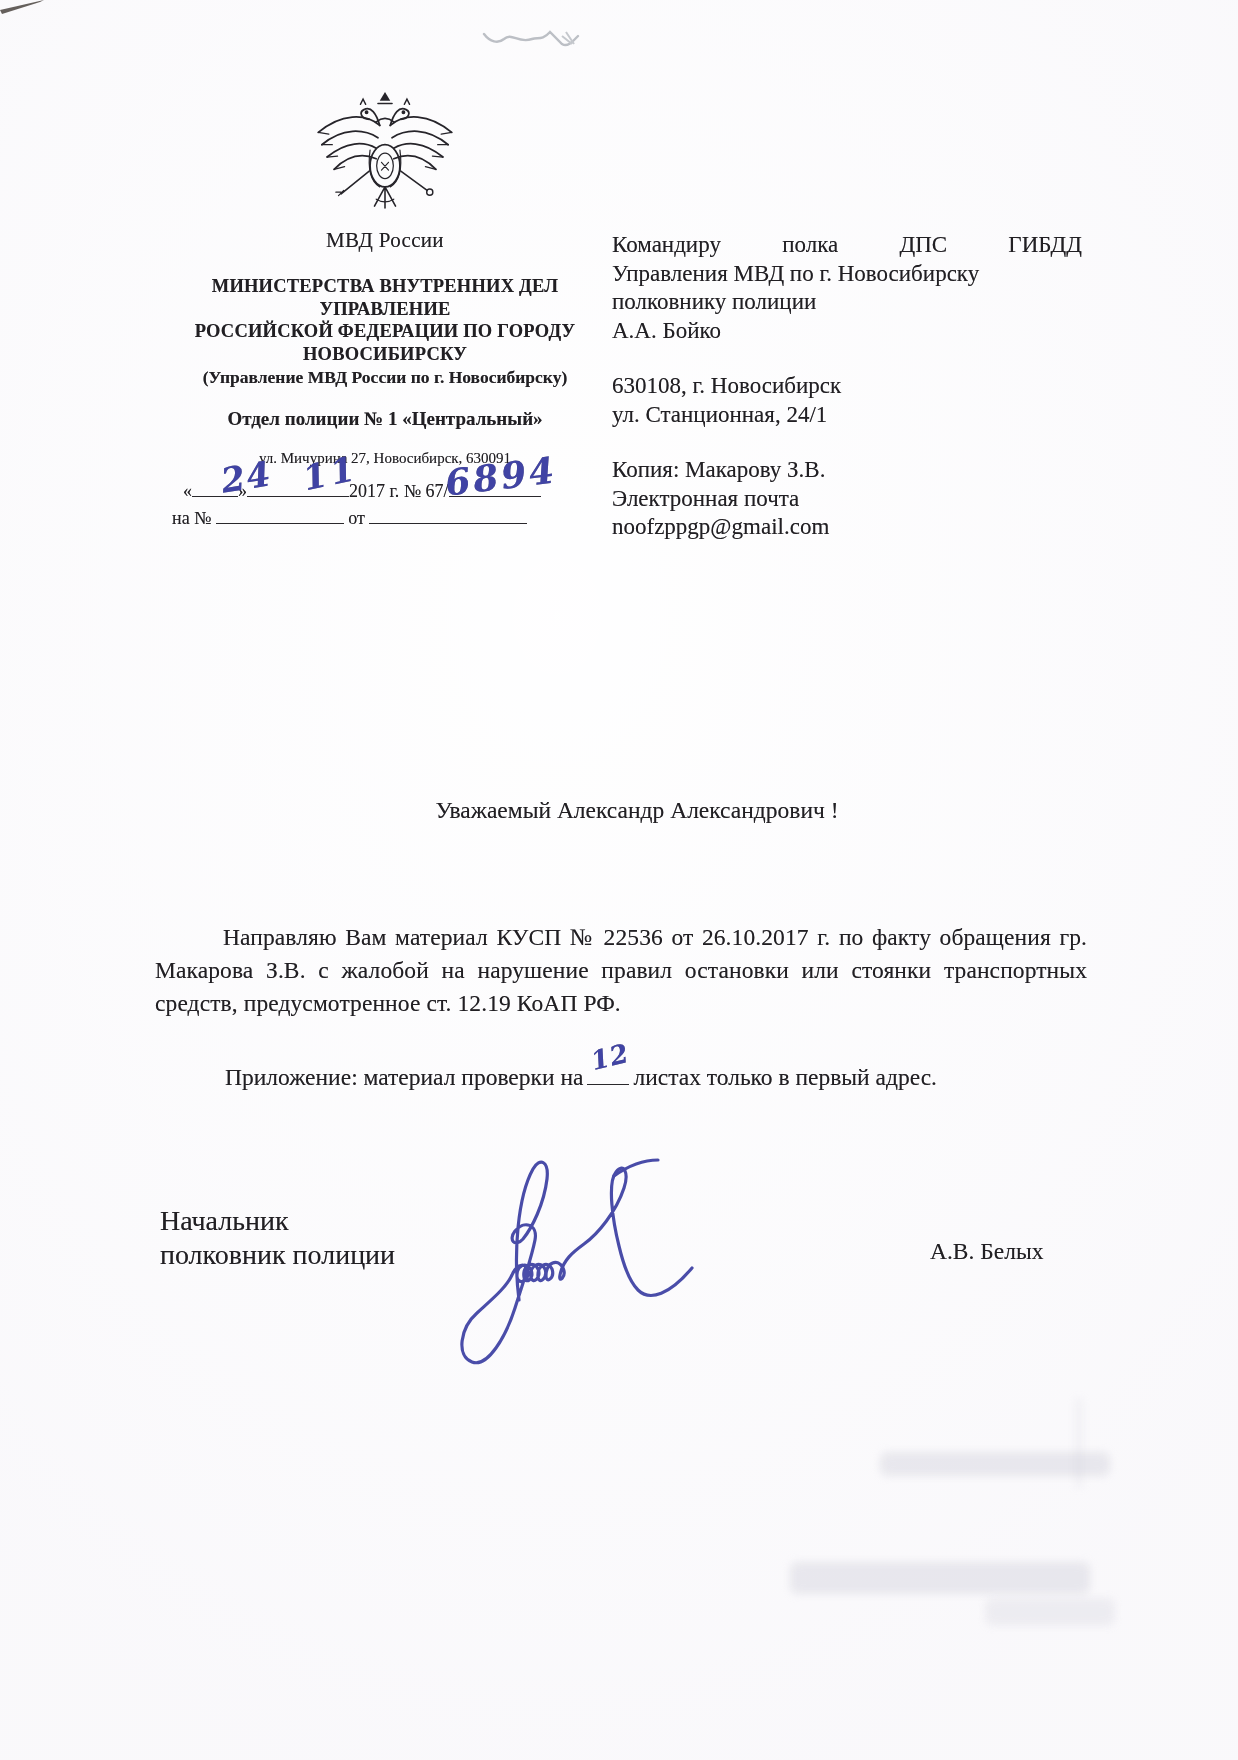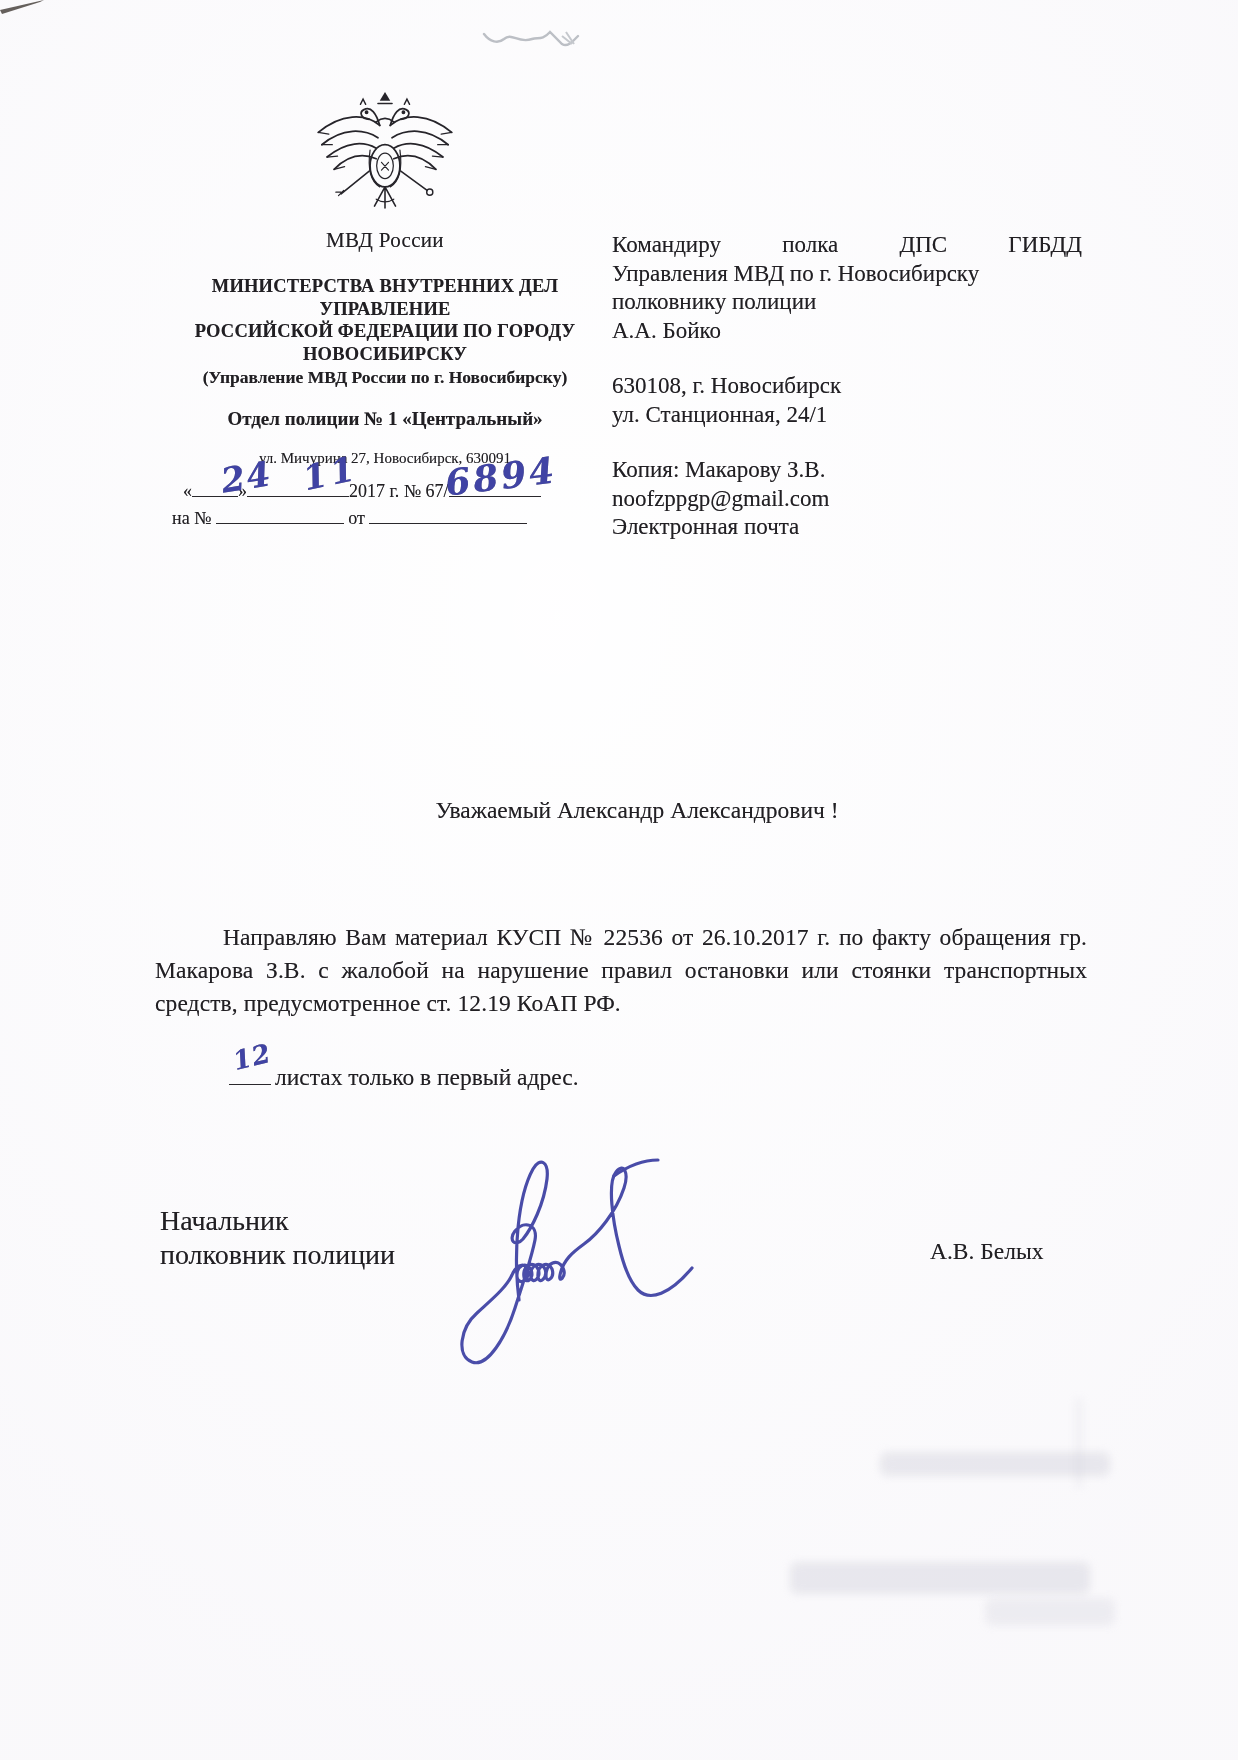--- a/index.html
+++ b/index.html
@@ -181,30 +181,30 @@
       <span>ГИБДД</span>
     </div>
     <div>Управления МВД по г. Новосибирску</div>
     <div>полковнику полиции</div>
     <div>А.А. Бойко</div>
     <div class="rcpt-gap"></div>
     <div>630108, г. Новосибирск</div>
     <div>ул. Станционная, 24/1</div>
     <div class="rcpt-gap"></div>
     <div>Копия: Макарову З.В.</div>
+    <div>Электронная почта</div>
     <div>noofzppgp@gmail.com</div>
-    <div>Электронная почта</div>
   </div>
 
   <div class="salutation">Уважаемый Александр Александрович !</div>
 
   <div class="paragraph">Направляю Вам материал КУСП № 22536 от 26.10.2017 г. по факту обращения гр. Макарова З.В. с жалобой на нарушение правил остановки или стоянки транспортных средств, предусмотренное ст. 12.19 КоАП РФ.</div>
 
   <div class="attachment">
-    <span class="att-blank"><span class="ink ink-sheets">12</span></span><span>листах только в первый адрес.</span>
+    <span>Приложение: материал проверки на</span><span class="att-blank"><span class="ink ink-sheets">12</span></span><span>листах только в первый адрес.</span>
   </div>
 
   <div class="sig-titles">
     <div>Начальник</div>
     <div>полковник полиции</div>
   </div>
 
   <svg class="signature-svg" viewBox="0 0 320 280">
     <g fill="none" stroke="#4043a4" stroke-width="3.2" stroke-linecap="round" stroke-linejoin="round" opacity=".95">
       <path d="M131,168

